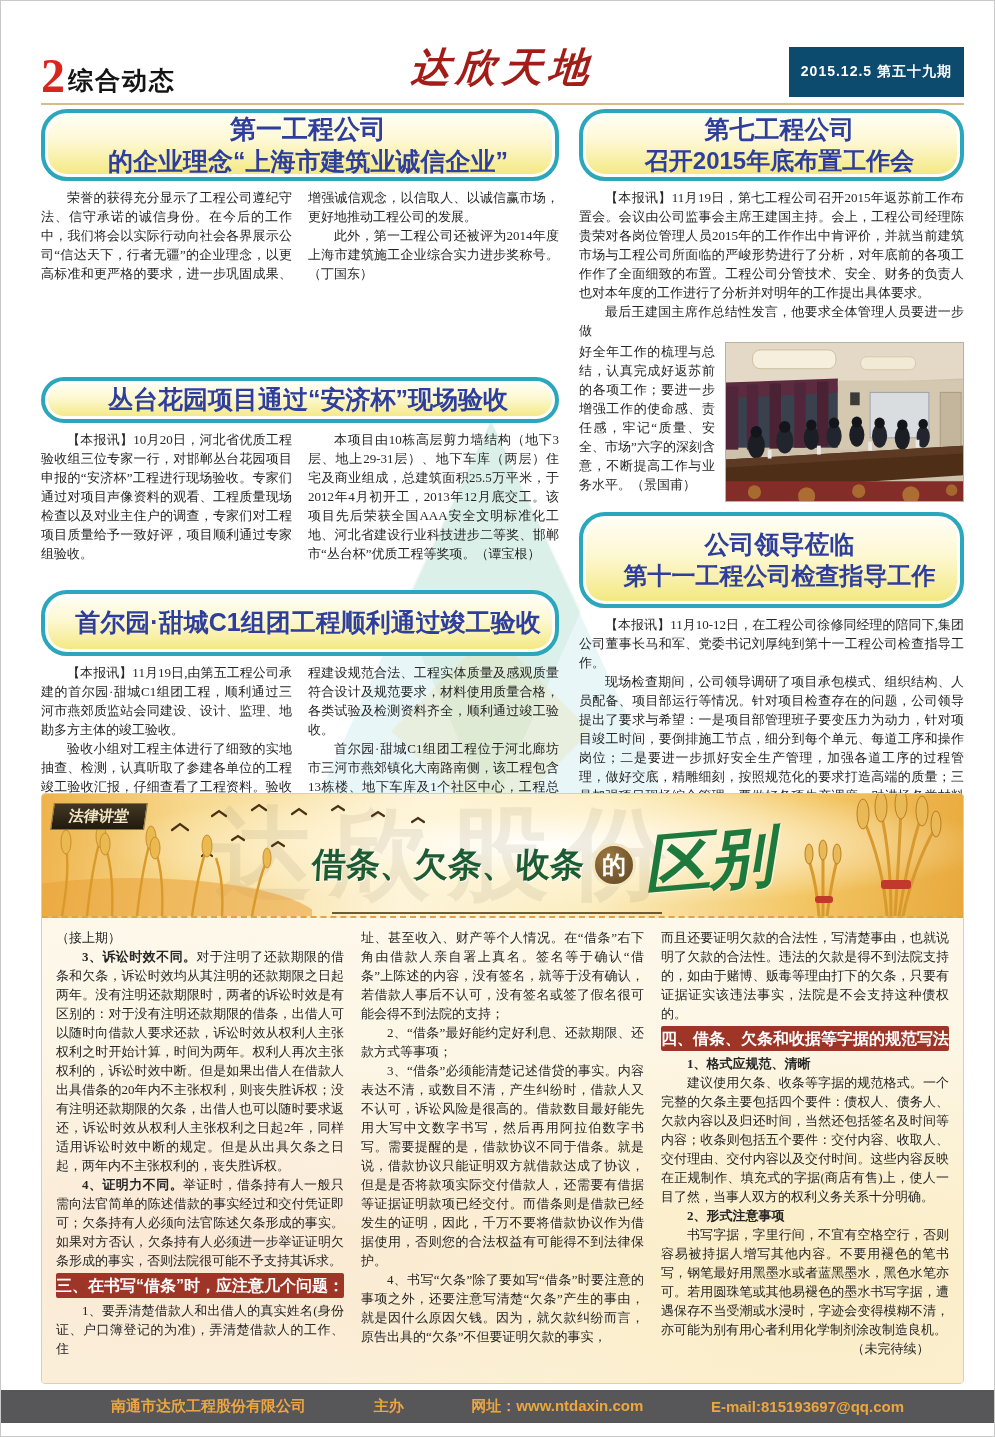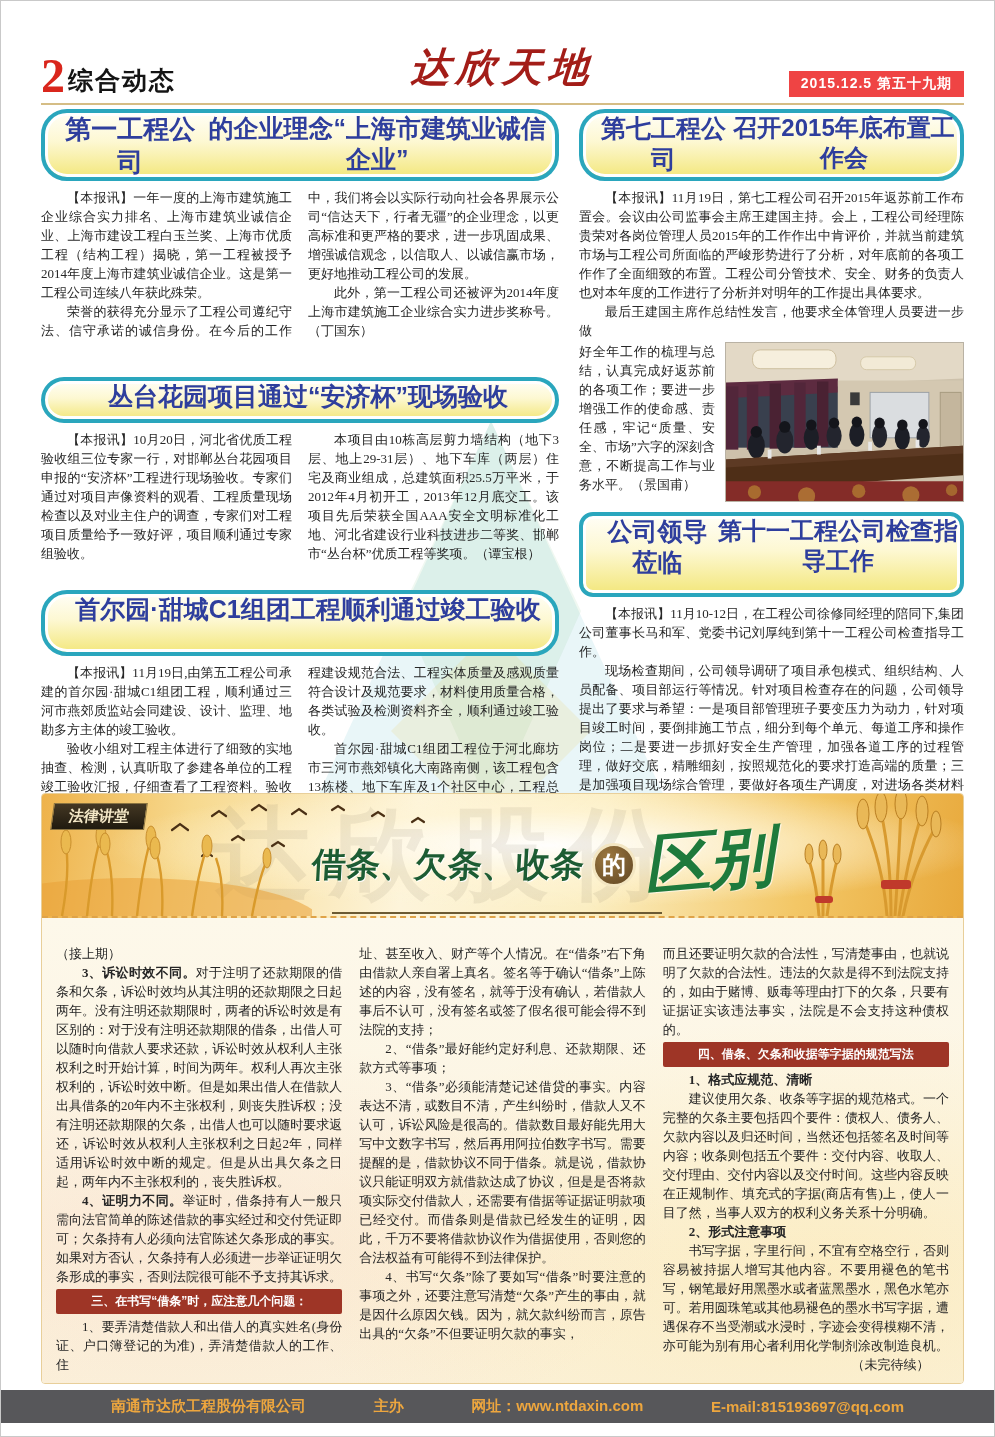--- a/index.html
+++ b/index.html
@@ -23,43 +23,43 @@
     font-family:"Liberation Sans",sans-serif; font-size:25px; font-weight:bold;
     color:#141414; margin-left:3px; letter-spacing:2px;
   }
   .masthead {
     position:absolute; left:0; right:0; bottom:8px; text-align:center;
     font-size:40px; font-weight:bold; color:#a31d18;
     font-style:italic; letter-spacing:6px; transform:skewX(-4deg);
     pointer-events:none;
   }
   .issue-badge {
-    margin-left:auto; background:#ef4444; color:#ffffff;
+    margin-left:auto; background:#0c4a6e; color:#ffffff;
     font-family:"Liberation Sans",sans-serif; font-size:14px; font-weight:bold;
-    padding:4px 12px; letter-spacing:1px;
+    padding:16px 12px; letter-spacing:1px;
   }
 
   
   .watermark { position:absolute; left:250px; top:380px; z-index:0; pointer-events:none; }
 
   
   .main {
     position:absolute; top:108px; left:40px; right:30px; height:680px;
     display:flex; gap:20px; z-index:1;
   }
   .col-left  { width:518px; flex:none; }
   .col-right { flex:1; }
 
   .hbox {
     border:4px solid #2aa6bd; border-radius:26px;
     background:linear-gradient(180deg,#fffef6 0%,#fdf8d2 45%,#f3e77d 100%);
     box-shadow:inset 0 0 0 3px #ffffff;
     color:#2e3e9d; text-align:center; font-weight:bold;
     font-family:"Liberation Sans",sans-serif;
-    display:flex; flex-direction:row; justify-content:center;
+    display:flex; flex-direction:column; justify-content:center;
     margin-bottom:7px;
     padding-left:16px;
   }
   .hbox .l1 { font-size:26px; line-height:1.25; }
   .hbox .l2 { font-size:25px; line-height:1.25; }
   .hbox.one { height:46px; }
   .hbox.one .l1 { font-size:25px; }
   .hbox.two { height:72px; }
 
   .art {
@@ -122,26 +122,26 @@
   }
   .lt-underline { height:2px; background:#6b5a33; width:330px; margin:2px auto 4px 40px; }
   .banner-art { position:absolute; pointer-events:none; }
 
   .legal-body {
     position:absolute; top:124px; left:0; right:0; bottom:0;
     background:
       radial-gradient(ellipse at 15% 70%, rgba(242,160,140,.14) 0%, rgba(242,160,140,0) 45%),
       radial-gradient(ellipse at 85% 75%, rgba(250,215,110,.25) 0%, rgba(250,215,110,0) 50%),
       linear-gradient(180deg,#fdf8ea 0%,#fbf2dc 100%);
-    display:flex; gap:17px; padding:26px 14px 8px 14px; overflow:hidden;
+    display:flex; gap:17px; padding:10px 14px 8px 14px; overflow:hidden;
   }
   .lcol { flex:1; font-size:13px; line-height:19px; color:#262626; text-align:justify; }
   .sec-banner {
     background:#9e3526; color:#ffffff; text-align:center;
-    font-family:"Liberation Sans",sans-serif; font-size:12px; font-weight:bold;
+    font-family:"Liberation Sans",sans-serif; font-size:16px; font-weight:bold;
     padding:3px 0; margin:3px 0; border-radius:2px; white-space:nowrap;
   }
   .subhead { font-weight:bold; text-indent:2em; }
   .endnote { text-align:right; padding-right:1.5em; }
 
   
   .footer {
     position:absolute; left:0; right:0; bottom:13px; height:33px;
     background:#57575a; color:#eda63e;
     font-family:"Liberation Sans",sans-serif; font-size:15px; font-weight:bold;
@@ -169,21 +169,20 @@
 
   <div class="main">
 
     <div class="col-left">
 
       <div class="hbox two">
         <div class="l1">第一工程公司</div>
         <div class="l2">的企业理念“上海市建筑业诚信企业”</div>
       </div>
       <div class="art twocol a1">
-        <p class="ind">【本报讯】一年一度的上海市建筑施工企业综合实力排名、上海市建筑业诚信企业、上海市建设工程白玉兰奖、上海市优质工程（结构工程）揭晓，第一工程被授予2014年度上海市建筑业诚信企业。这是第一工程公司连续八年获此殊荣。</p>
         <p class="ind">荣誉的获得充分显示了工程公司遵纪守法、信守承诺的诚信身份。在今后的工作中，我们将会以实际行动向社会各界展示公司“信达天下，行者无疆”的企业理念，以更高标准和更严格的要求，进一步巩固成果、增强诚信观念，以信取人、以诚信赢市场，更好地推动工程公司的发展。</p>
         <p class="ind">此外，第一工程公司还被评为2014年度上海市建筑施工企业综合实力进步奖称号。（丁国东）</p>
       </div>
 
       <div class="hbox one">
         <div class="l1">丛台花园项目通过“安济杯”现场验收</div>
       </div>
       <div class="art twocol a2">
         <p class="ind">【本报讯】10月20日，河北省优质工程验收组三位专家一行，对邯郸丛台花园项目申报的“安济杯”工程进行现场验收。专家们通过对项目声像资料的观看、工程质量现场检查以及对业主住户的调查，专家们对工程项目质量给予一致好评，项目顺利通过专家组验收。</p>
         <p class="ind">本项目由10栋高层剪力墙结构（地下3层、地上29-31层）、地下车库（两层）住宅及商业组成，总建筑面积25.5万平米，于2012年4月初开工，2013年12月底交工。该项目先后荣获全国AAA安全文明标准化工地、河北省建设行业科技进步二等奖、邯郸市“丛台杯”优质工程等奖项。（谭宝根）</p>
@@ -255,21 +254,21 @@
               <circle cx="30" cy="151" r="7" fill="#bb8e33" opacity=".65"></circle>
               <circle cx="85" cy="155" r="9" fill="#c59a3a" opacity=".6"></circle>
               <circle cx="140" cy="150" r="7" fill="#bb8e33" opacity=".65"></circle>
               <circle cx="195" cy="154" r="9" fill="#c59a3a" opacity=".6"></circle>
               <circle cx="238" cy="149" r="6" fill="#bb8e33" opacity=".6"></circle>
             </svg>
           </div>
         </div>
       </div>
 
-      <div class="hbox two" style="height:85px;border-radius:14px;">
+      <div class="hbox two" style="height:96px;">
         <div class="l1" style="font-size:25px;">公司领导莅临</div>
         <div class="l2" style="font-size:24px;">第十一工程公司检查指导工作</div>
       </div>
       <div class="art">
         <p class="ind">【本报讯】11月10-12日，在工程公司徐修同经理的陪同下,集团公司董事长马和军、党委书记刘厚纯到第十一工程公司检查指导工作。</p>
         <p class="ind">现场检查期间，公司领导调研了项目承包模式、组织结构、人员配备、项目部运行等情况。针对项目检查存在的问题，公司领导提出了要求与希望：一是项目部管理班子要变压力为动力，针对项目竣工时间，要倒排施工节点，细分到每个单元、每道工序和操作岗位；二是要进一步抓好安全生产管理，加强各道工序的过程管理，做好交底，精雕细刻，按照规范化的要求打造高端的质量；三是加强项目现场综合管理，要做好各项生产调度，对进场各类材料及时入库或进入相应楼层房间，减少二次搬运成本；四是做好项目资金回笼及年底的职工分配工作。（余中旺）</p>
       </div>
     </div>
   </div>
 

